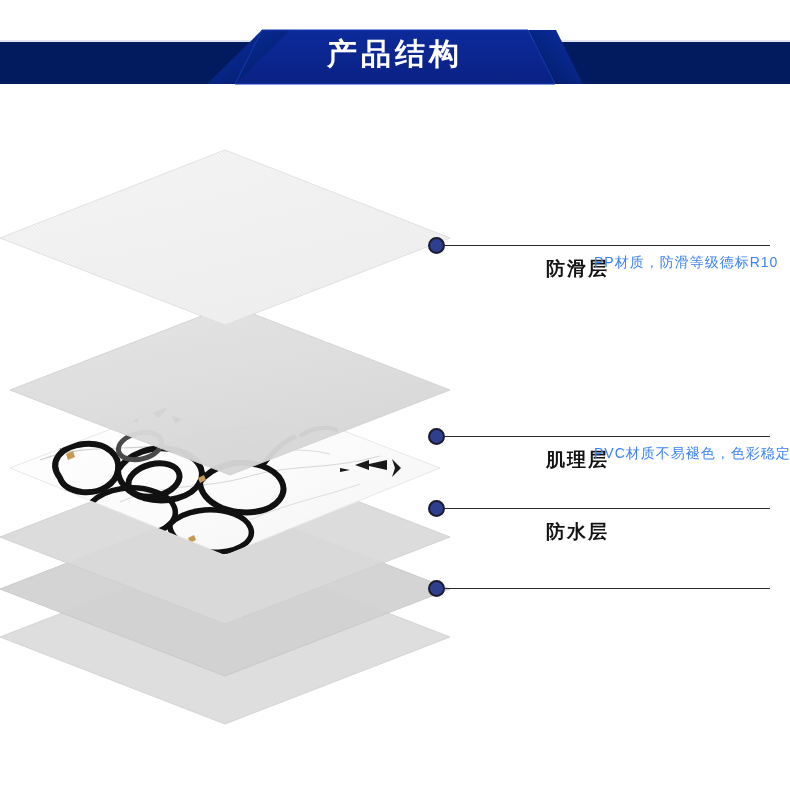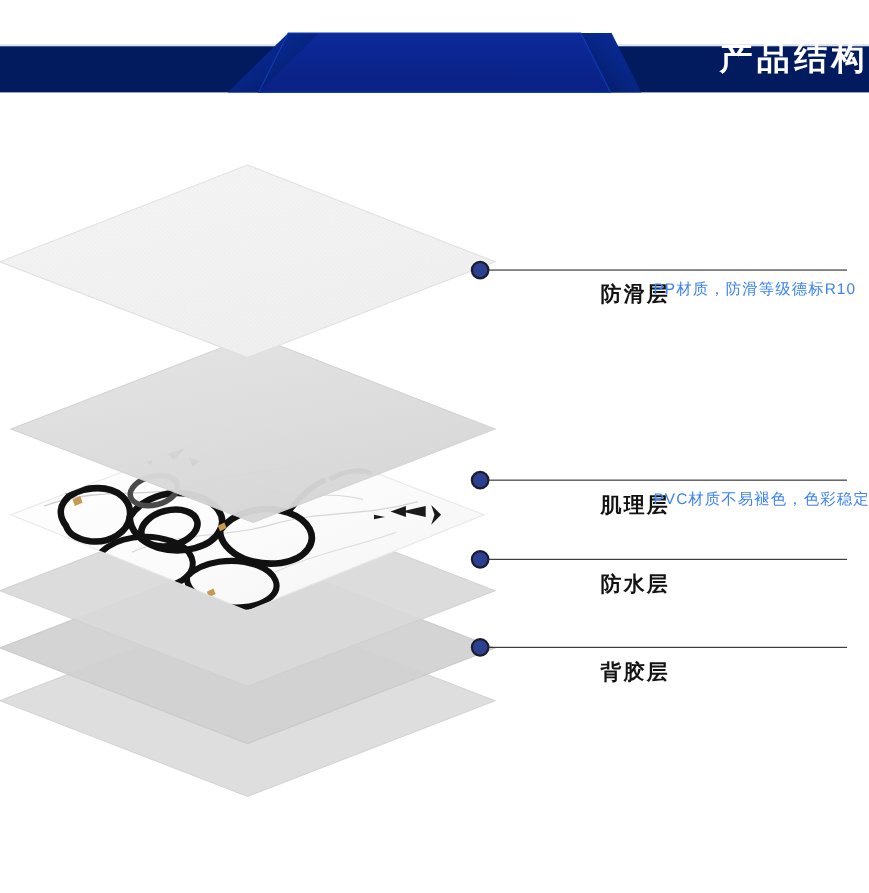--- a/index.html
+++ b/index.html
@@ -27,21 +27,21 @@
     position: absolute;
     left: 0;
     top: 0;
     display: block;
   }
   .banner-title {
     position: absolute;
     left: 0;
     top: 30px;
     width: 790px;
-    text-align: right;
+    text-align: center;
     color: #ffffff;
     font-size: 30px;
     font-weight: bold;
     letter-spacing: 4px;
     line-height: 48px;
     font-family: "Liberation Sans", "DejaVu Sans", sans-serif;
     white-space: nowrap;
   }
 
   
@@ -271,17 +271,16 @@
 
   <div class="callout" style="top:500px;height:60px;">
     <span class="callout-dot"></span>
     <span class="callout-line"></span>
     <div class="callout-title">防水层</div>
   </div>
 
   <div class="callout" style="top:580px;height:60px;">
     <span class="callout-dot"></span>
     <span class="callout-line"></span>
-    <div class="callout-title">背胶层</div>
   </div>
 
 
 </div>
 
 </body></html>

